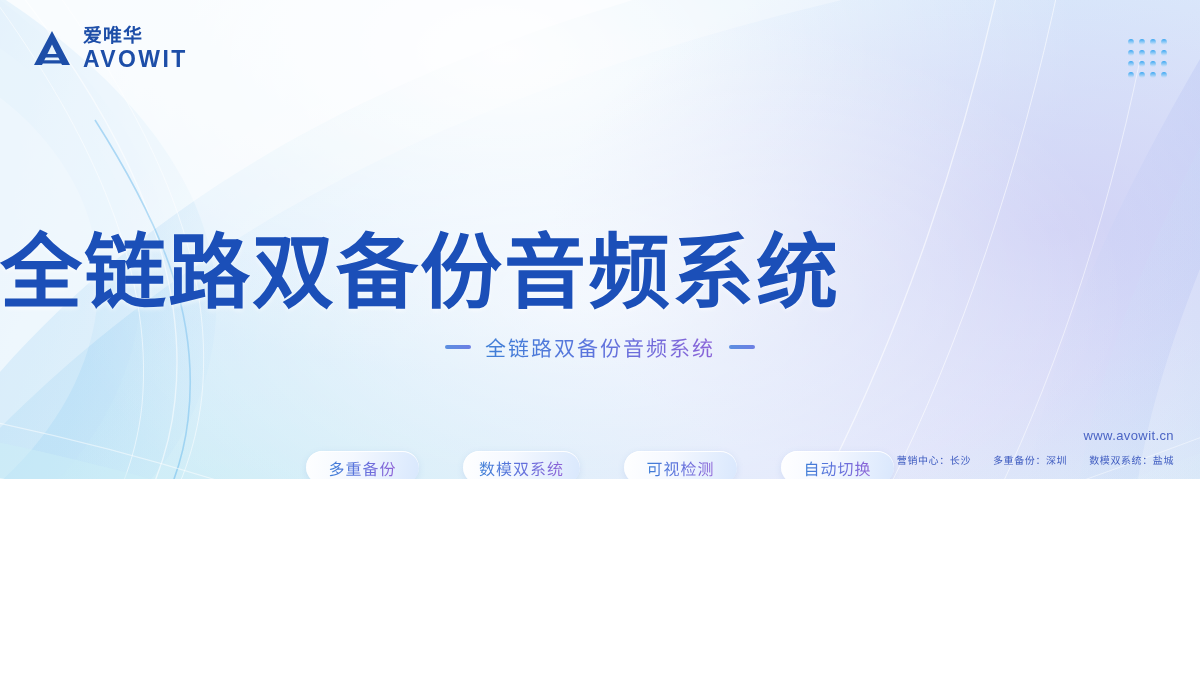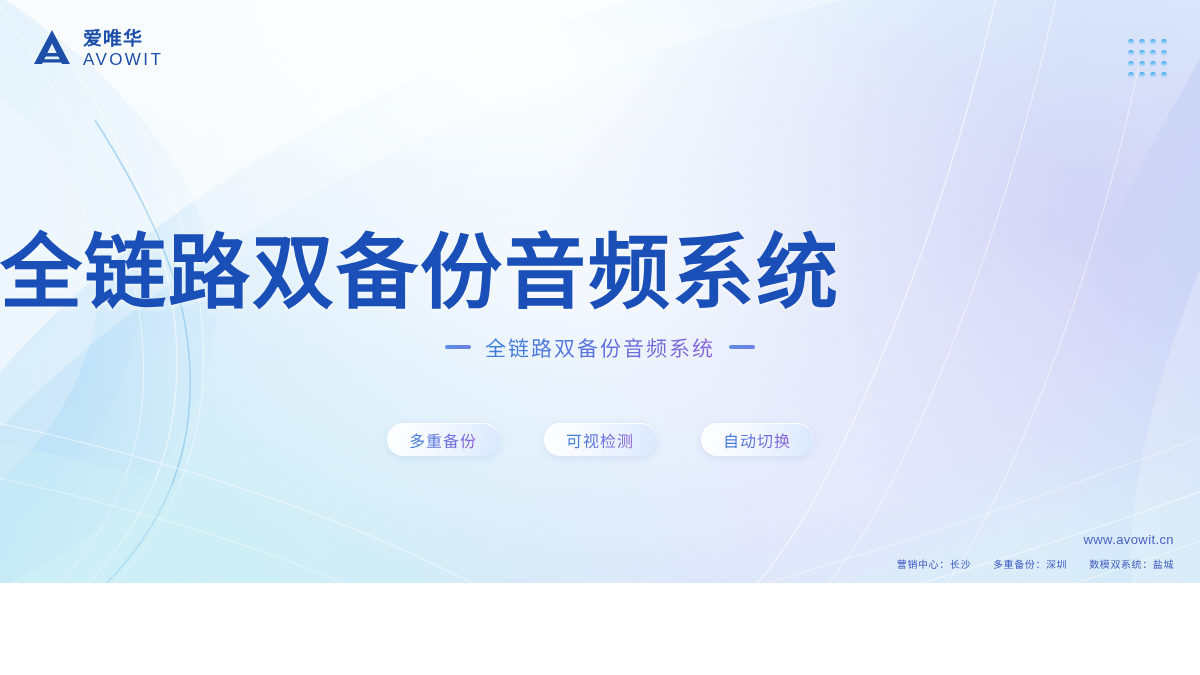--- a/index.html
+++ b/index.html
@@ -6,21 +6,21 @@
   html, body {
     margin: 0;
     padding: 0;
     background: #ffffff;
   }
   * { box-sizing: border-box; }
 
   .slide {
     position: relative;
     width: 1200px;
-    height: 583px;
+    height: 479px;
     overflow: hidden;
     font-family: "Liberation Sans", "DejaVu Sans", sans-serif;
     background: linear-gradient(135deg,
         #e8f4fd 0%,
         #d7ecfb 18%,
         #cfe9fa 34%,
         #dceafb 52%,
         #e2e7fb 68%,
         #dceefb 82%,
         #d6f1f7 100%);
@@ -47,22 +47,22 @@
   .logo-mark { width: 44px; height: 44px; display:block; }
   .logo-text { display:flex; flex-direction:column; line-height:1; }
   .logo-cn {
     font-size: 19px;
     font-weight: 700;
     color: #1d4ea8;
     letter-spacing: 1px;
     margin-bottom: 3px;
   }
   .logo-en {
-    font-size: 17px;
-    font-weight: 400;
+    font-size: 23px;
+    font-weight: 700;
     color: #1d4ea8;
     letter-spacing: 2.4px;
   }
 
   
   .title-block {
     position: absolute;
     left: 0;
     right: 0;
     top: 232px;
@@ -124,20 +124,21 @@
     border-radius: 17px;
     display: flex;
     align-items: center;
     justify-content: center;
     background: linear-gradient(100deg,
         rgba(255,255,255,0.97) 0%,
         rgba(246,249,255,0.95) 40%,
         rgba(216,231,253,0.92) 100%);
     box-shadow: 0 2px 7px rgba(80,120,200,0.13),
                 inset 0 1px 0 rgba(255,255,255,0.95);
+    margin-top: 28px;
   }
   .pill-label {
     font-size: 16px;
     font-weight: 500;
     letter-spacing: 1px;
     white-space: nowrap;
     background: linear-gradient(90deg,#3c7ed6 0%, #6272dd 50%, #9061d6 100%);
     -webkit-background-clip: text;
     background-clip: text;
     color: transparent;
@@ -324,20 +325,23 @@
       <span class="subtitle-text">全链路双备份音频系统</span>
       <span class="sub-dash"></span>
     </div>
   </div>
 
   <div class="pill-row">
     <div class="pill">
       <span class="pill-label">多重备份</span>
     </div>
     <div class="pill">
+      <span class="pill-label">数模双系统</span>
+    </div>
+    <div class="pill">
       <span class="pill-label">可视检测</span>
     </div>
     <div class="pill">
       <span class="pill-label">自动切换</span>
     </div>
   </div>
 
   <div class="footer">
     <div class="footer-url">www.avowit.cn</div>
     <div class="footer-offices">

